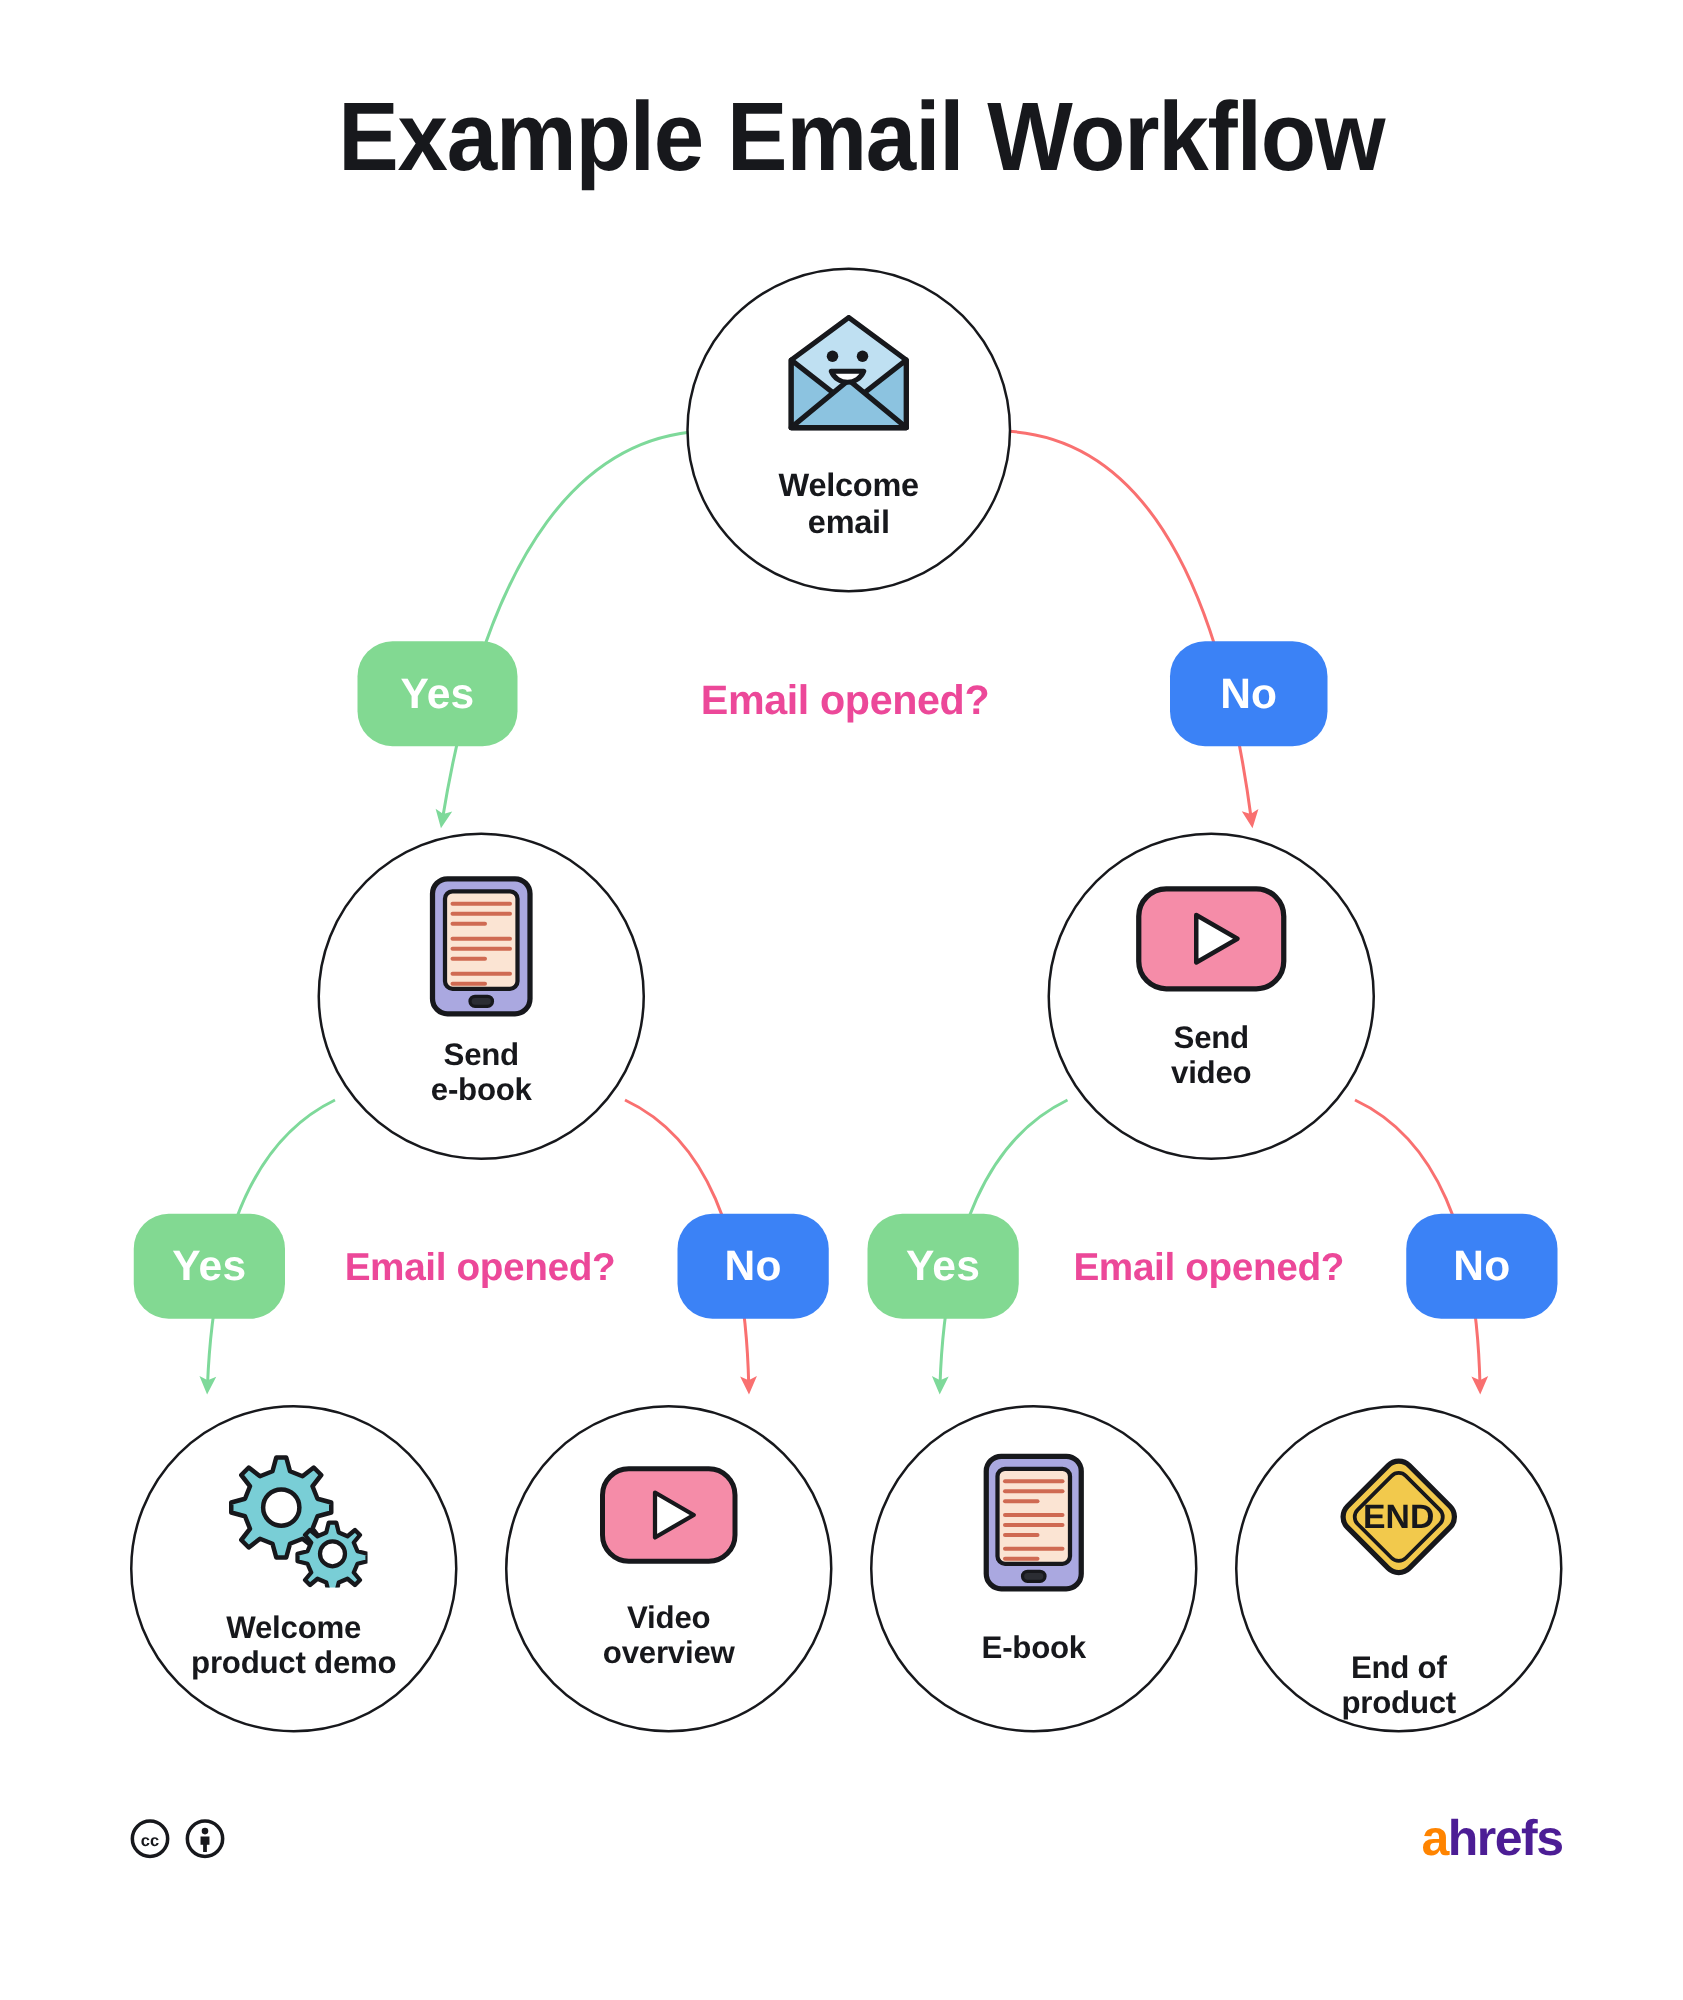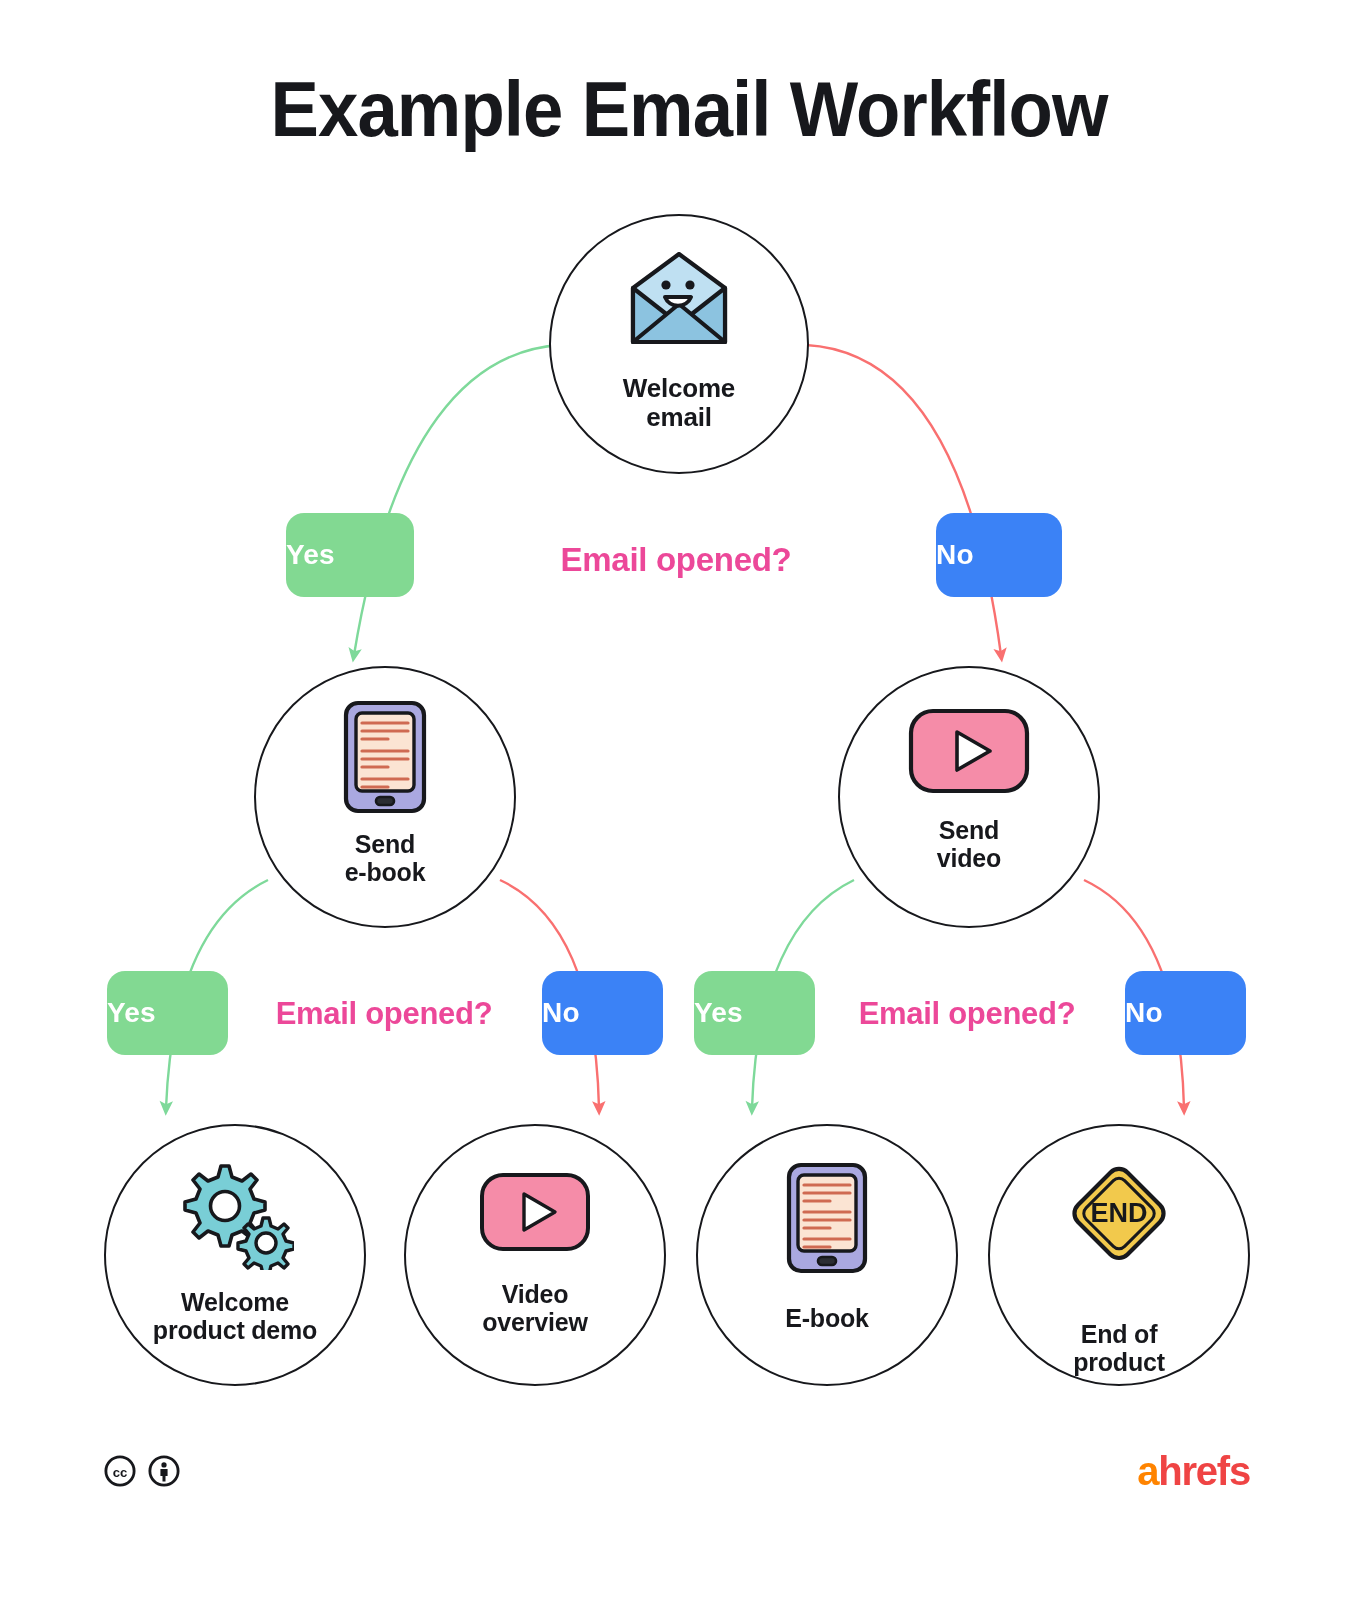--- a/index.html
+++ b/index.html
@@ -30,22 +30,22 @@
   }
   .node .art{display:flex;align-items:center;justify-content:center;}
   .node .lbl{
     text-align:center;font-weight:700;color:#17181c;line-height:1.12;
     font-size:25px;letter-spacing:-0.2px;
   }
   .node.big .lbl{font-size:26px;}
 
   
   .badge{
-    position:absolute;z-index:4;display:flex;align-items:center;
-    border-radius:18px;color:#ffffff;font-weight:700;font-size:28px;letter-spacing:0.2px;
+    position:absolute;z-index:4;display:flex;align-items:center;justify-content:center;
+    border-radius:28px;color:#ffffff;font-weight:700;font-size:34px;letter-spacing:0.2px;
     box-sizing:border-box;
   }
   .badge.yes{background:#82d992;}
   .badge.no{background:#3b82f6;}
 
   
   .qlabel{
     position:absolute;z-index:4;color:#ec4899;font-weight:700;
     font-size:31px;white-space:nowrap;letter-spacing:-0.3px;
     transform:translateX(-50%);text-align:center;
@@ -55,21 +55,21 @@
   .cc-ico{width:32px;height:32px;}
   .cc-url{
     margin-left:14px;font-size:27px;color:#2b2d33;white-space:nowrap;
     font-family:"Liberation Sans","DejaVu Sans",sans-serif;letter-spacing:-0.2px;
   }
   .logo{
     position:absolute;right:112px;top:1449px;font-size:40px;font-weight:700;
     letter-spacing:-1.2px;z-index:5;font-family:"Liberation Sans","DejaVu Sans",sans-serif;
   }
   .logo .a{color:#ff8400;}
-  .logo .rest{color:#ef4444;}
+  .logo .rest{color:#4c1d95;}
 </style>
 </head>
 <body>
 
 <div id="canvas">
 
   <div class="title">Example Email Workflow</div>
 
   <svg class="edges" viewBox="0 0 1346 1600">
     <defs>

